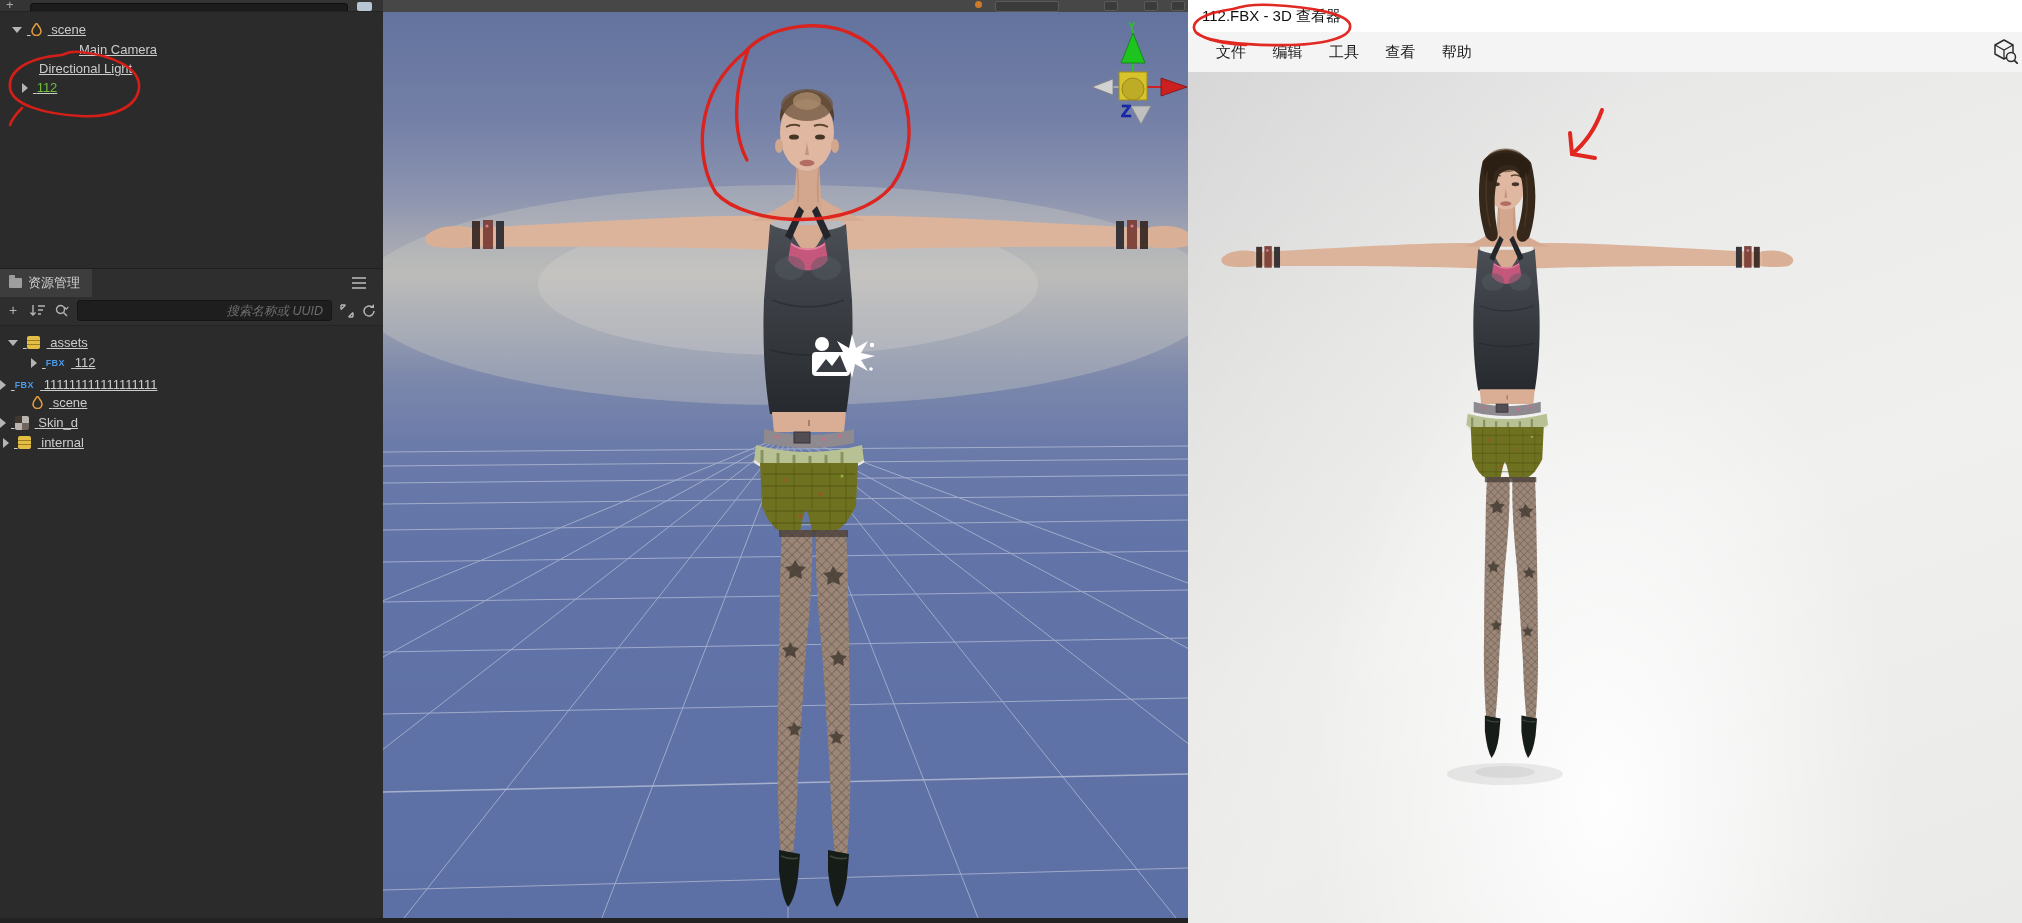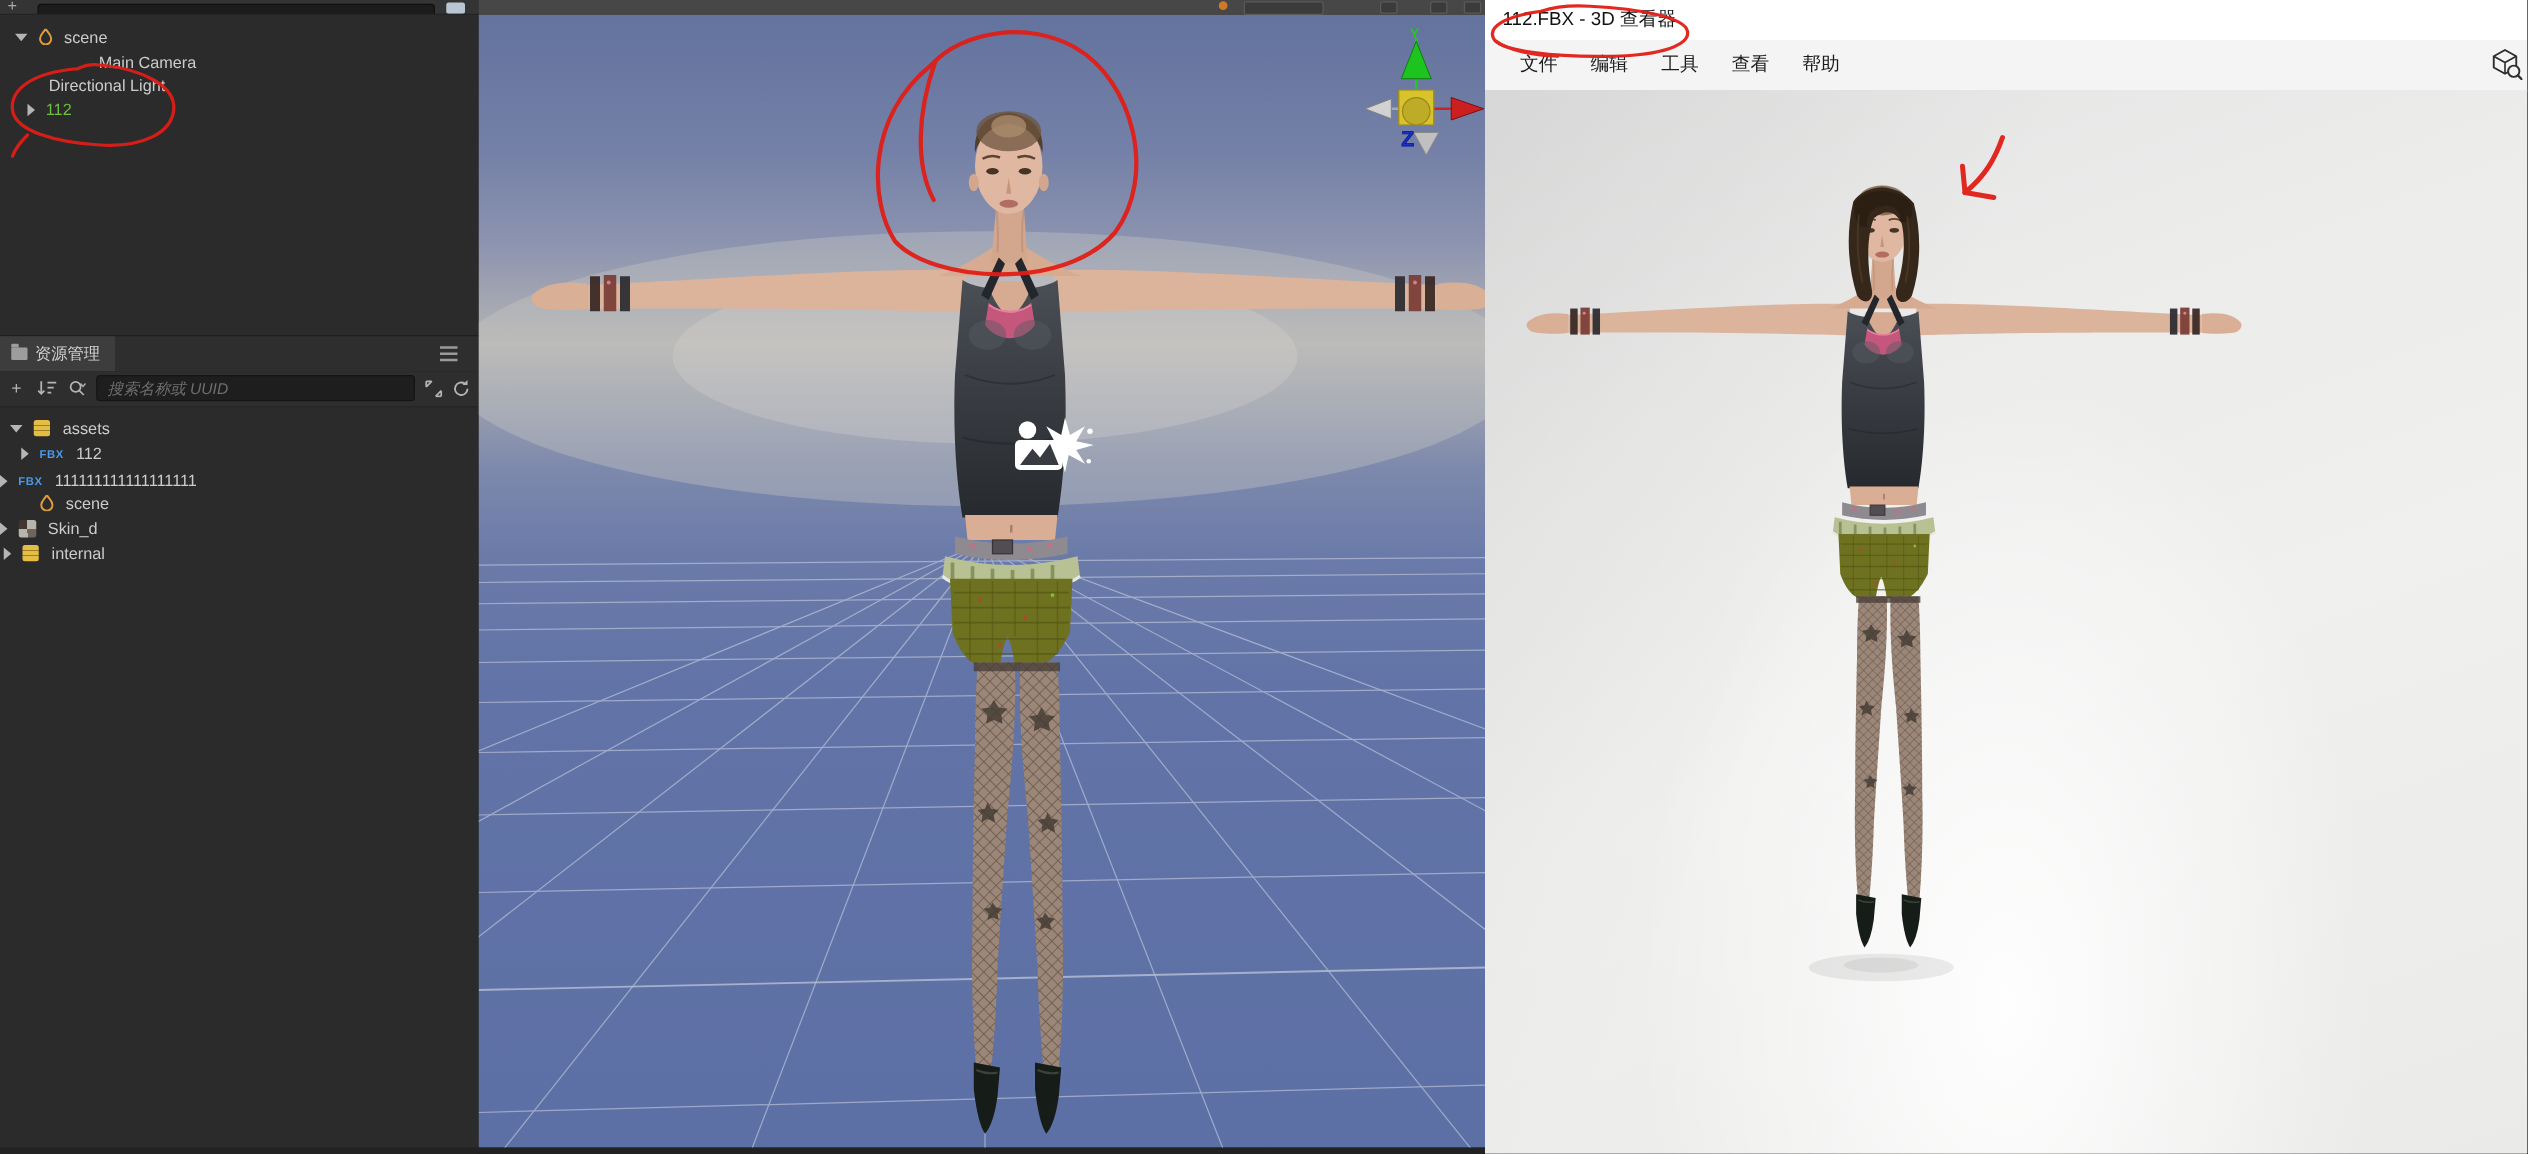--- a/index.html
+++ b/index.html
@@ -9,21 +9,21 @@
 
   
   #editor{left:0;top:0;width:1188px;height:923px;background:#2b2b2b;}
   #left-col{left:0;top:0;width:383px;height:923px;background:#2b2b2b;border-right:2px solid #1b1b1b;}
 
   .crop-toolbar{left:0;top:0;width:383px;height:11px;background:#343434;border-bottom:1px solid #232323;overflow:hidden;}
   .crop-search{position:absolute;left:30px;top:3px;width:318px;height:14px;background:#1c1c1c;border:1px solid #101010;border-radius:3px;color:#777;font-size:11px;font-style:italic;padding:0 6px;box-sizing:border-box;}
   .crop-plus{position:absolute;left:6px;top:-3px;color:#aaa;font-size:13px;}
   .crop-ico{position:absolute;left:357px;top:2px;width:15px;height:9px;background:#cfe0ef;border-radius:2px;opacity:.85;}
 
-  .tree-row{position:absolute;left:0;width:383px;height:19px;line-height:19px;color:#cccccc;font-size:13px;white-space:nowrap;}
+  .tree-row{position:absolute;left:0;width:383px;height:19px;line-height:19px;color:#cccccc;font-size:13px;white-space:nowrap;text-decoration:underline;}
   .tree-row .caret{display:inline-block;width:0;height:0;vertical-align:middle;margin:0 5px 2px 0;}
   .caret-down{border-left:5px solid transparent;border-right:5px solid transparent;border-top:6px solid #b5b5b5;}
   .caret-right{border-top:5px solid transparent;border-bottom:5px solid transparent;border-left:6px solid #b5b5b5;}
   .flame{display:inline-block;width:11px;height:13px;vertical-align:-2px;margin-right:6px;}
   .db-ico{display:inline-block;width:13px;height:13px;vertical-align:-2px;margin-right:7px;border-radius:2px;
           background:linear-gradient(180deg,#e4bd45 0 30%,#9c7f23 30% 36%,#e4bd45 36% 63%,#9c7f23 63% 69%,#e4bd45 69% 100%);}
   .fbx-badge{display:inline-block;color:#4a9ae8;font-weight:bold;font-size:9px;letter-spacing:.5px;margin-right:6px;vertical-align:1px;}
   .thumb-ico{display:inline-block;width:14px;height:14px;vertical-align:-3px;margin-right:6px;border-radius:2px;
              background:conic-gradient(#b9b4ad 0 25%,#6f655c 25% 50%,#b9b4ad 50% 75%,#403830 75%);}
   .green{color:#71bf3e;}
@@ -31,21 +31,21 @@
   #assets-header{left:0;top:268px;width:383px;height:28px;background:#2e2e2e;border-top:1px solid #1f1f1f;border-bottom:1px solid #1f1f1f;}
   #assets-tab{position:absolute;left:0;top:0;width:92px;height:28px;background:#3d3d3d;color:#d2d2d2;font-size:13px;line-height:28px;}
   .folder-ico{display:inline-block;width:13px;height:10px;background:#9d9d9d;border-radius:1px;margin:0 6px 0 9px;position:relative;vertical-align:-1px;}
   .folder-ico:before{content:"";position:absolute;left:0;top:-3px;width:6px;height:3px;background:#9d9d9d;border-radius:1px 1px 0 0;}
   .hamburger{position:absolute;left:352px;top:8px;width:14px;height:12px;}
   .hamburger i{display:block;height:2px;background:#9a9a9a;margin-bottom:3px;}
 
   #assets-toolbar{left:0;top:297px;width:383px;height:28px;background:#2e2e2e;border-bottom:1px solid #242424;}
   .tb-ico{position:absolute;top:5px;color:#b5b5b5;font-size:14px;line-height:16px;}
   #assets-search{position:absolute;left:77px;top:3px;width:255px;height:21px;background:#1e1e1e;border:1px solid #151515;border-radius:3px;
-                 color:#bbb;font-size:12.5px;padding:0 8px;box-sizing:border-box;}
+                 color:#bbb;font-size:12.5px;padding:0 8px;box-sizing:border-box;text-align:right;}
   #assets-search::placeholder{color:#6e6e6e;font-style:italic;}
 
   
   #scene-toolbar{left:383px;top:0;width:805px;height:12px;background:#474747;border-bottom:1px solid #2a2a2a;overflow:hidden;}
   .mini{position:absolute;background:#3b3b3b;border:1px solid #5a5a5a;border-radius:2px;}
   #scene-view{left:383px;top:12px;width:805px;height:906px;
     background:linear-gradient(180deg,#63739e 0%,#7480a7 12%,#8b93af 20%,#a7a9b2 26%,#b5b4b3 29%,#a0a4b0 33%,#7d89ac 40%,#6a7aa9 48%,#6173a7 60%,#5d70a5 100%);}
   #editor-bottom{left:0;top:918px;width:1188px;height:5px;background:#222;}
 
   
@@ -126,21 +126,21 @@
               <path d="M12 7a5 5 0 1 1-2-4" stroke="#b5b5b5" stroke-width="1.5" fill="none"></path>
               <path d="M12 0v4h-4z" fill="#b5b5b5"></path>
             </svg>
         </div>
 
         <div class="tree-row" style="top:333px;padding-left:8px;">
           <span class="caret caret-down"></span>
           <span class="db-ico"></span>
           <span>assets</span>
         </div>
-        <div class="tree-row" style="top:353px;padding-left:17px;">
+        <div class="tree-row" style="top:353px;padding-left:31px;">
           <span class="caret caret-right"></span>
           <span class="fbx-badge">FBX</span>
           <span>112</span>
         </div>
         <div class="tree-row" style="top:375px;">
           <span class="caret caret-right"></span>
           <span class="fbx-badge">FBX</span>
           <span>111111111111111111</span>
         </div>
         <div class="tree-row" style="top:393px;padding-left:32px;">

